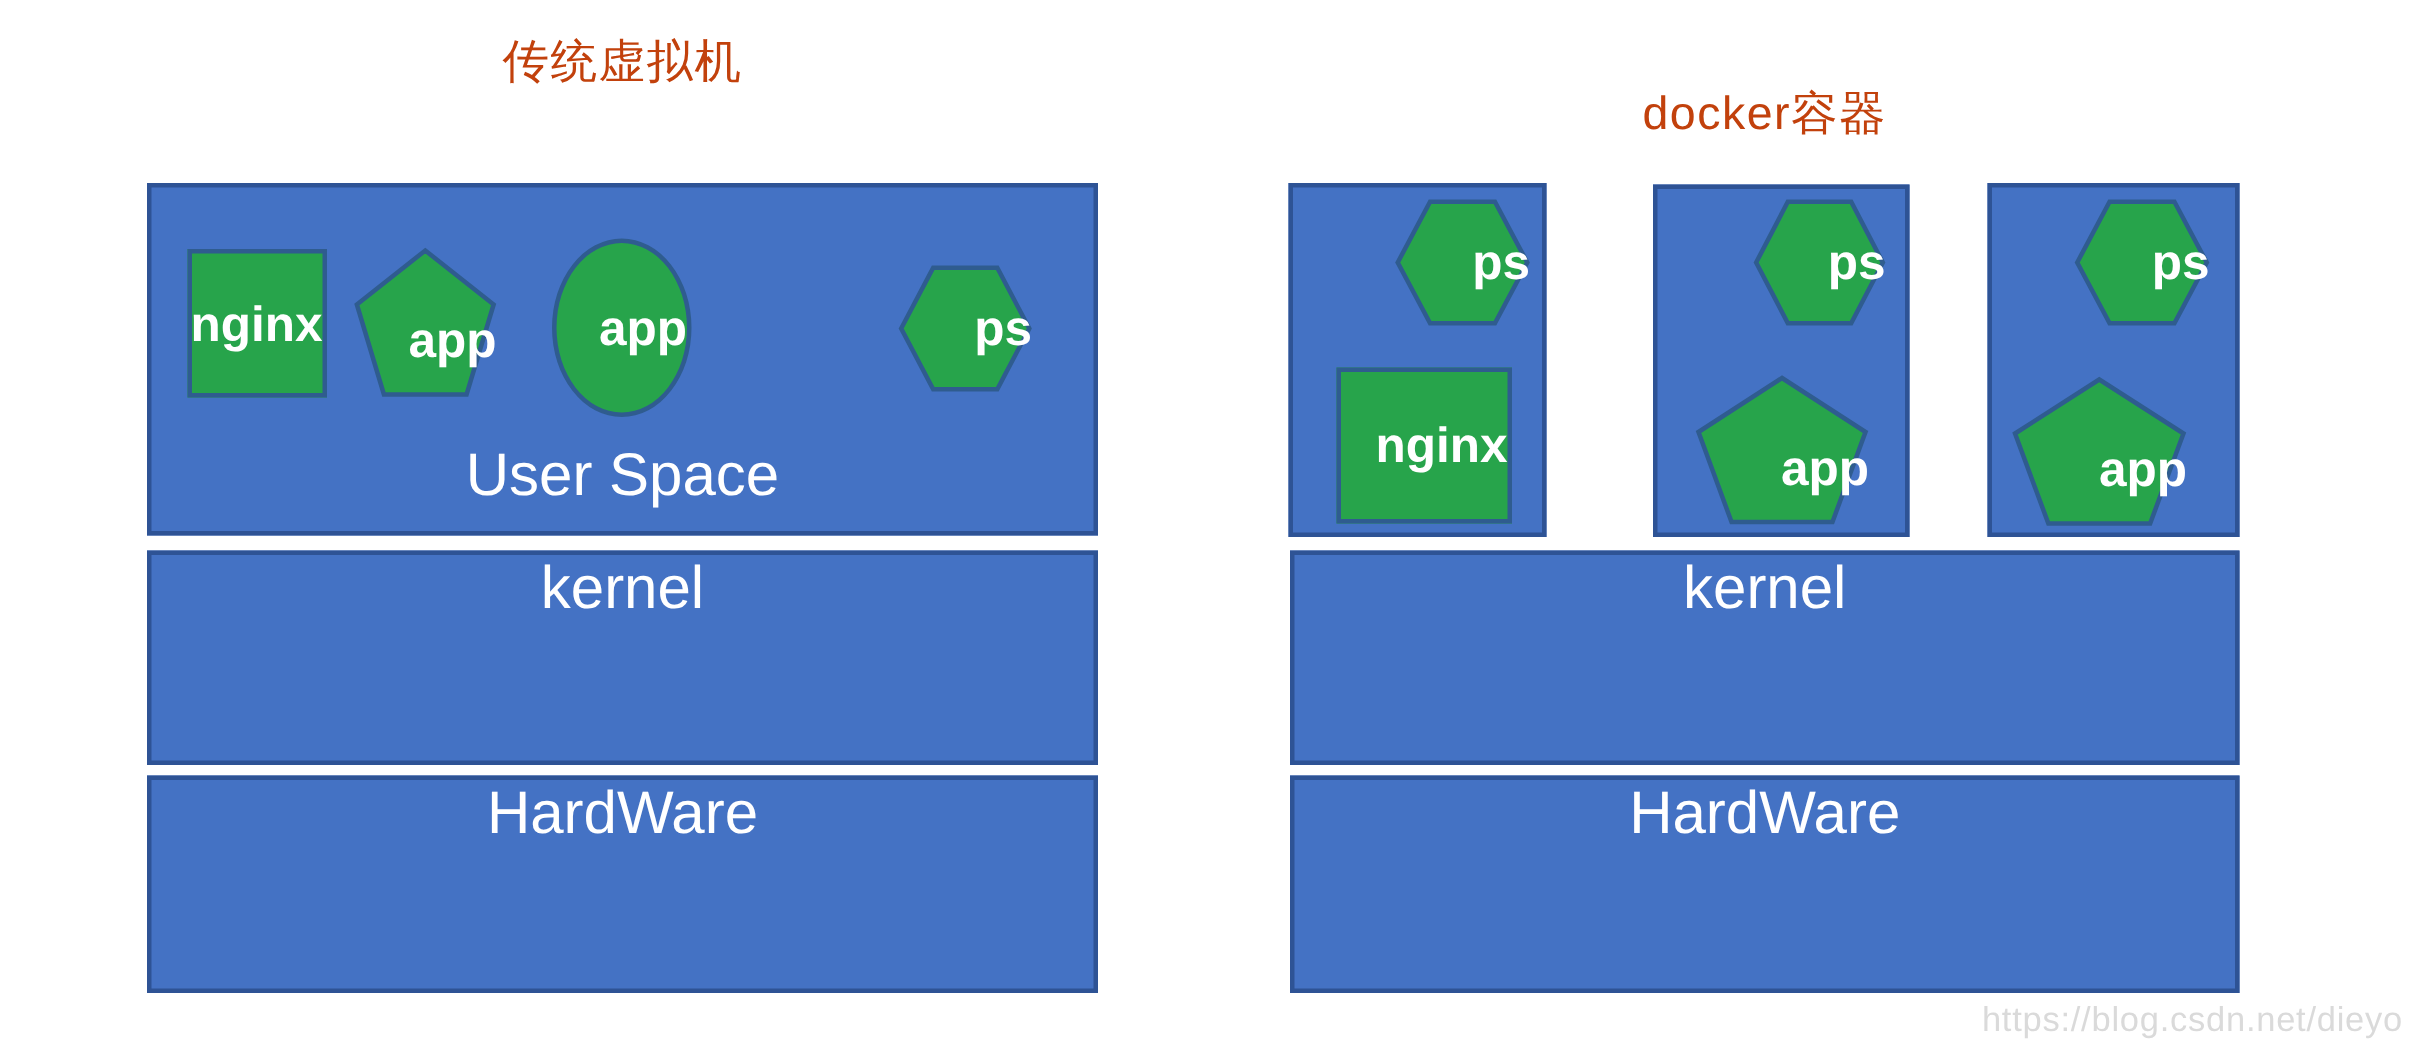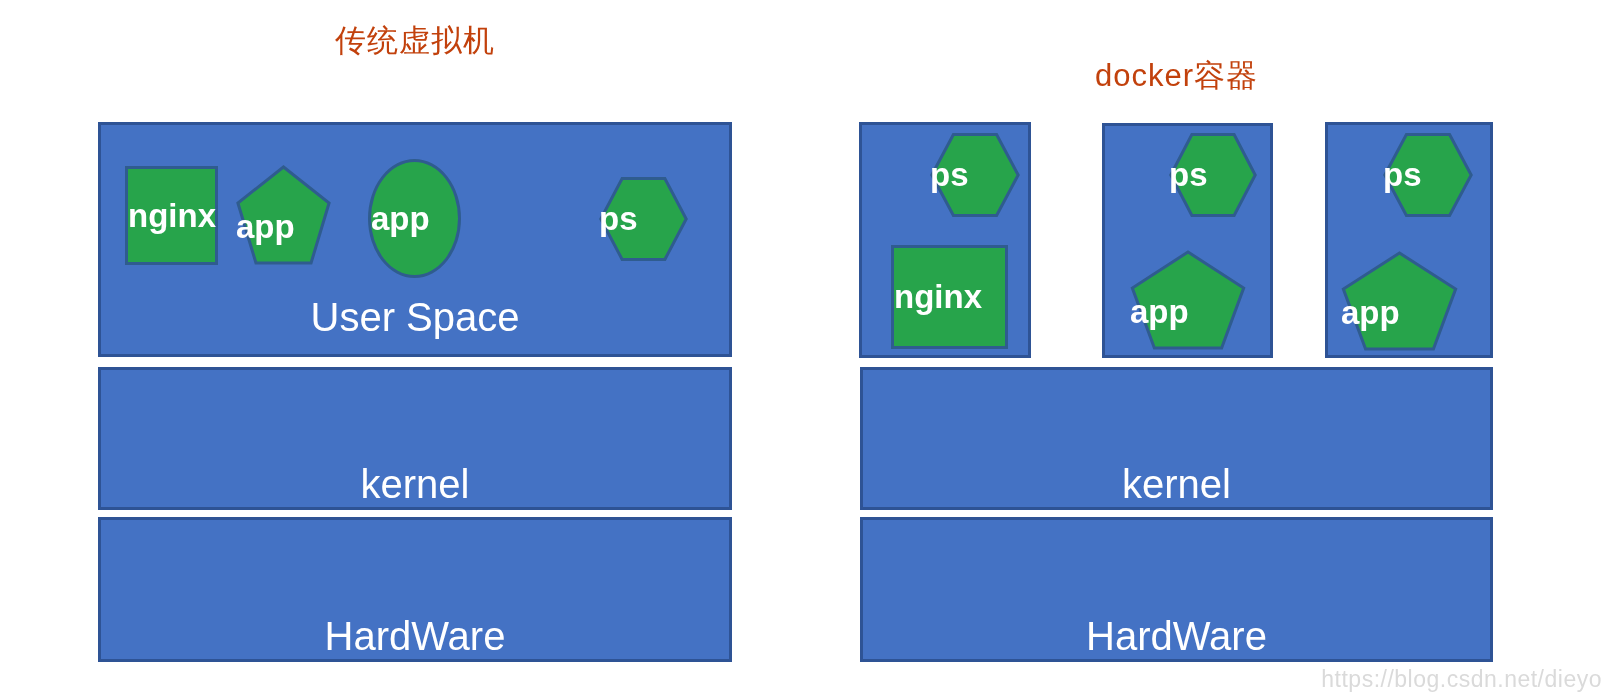--- a/index.html
+++ b/index.html
@@ -14,23 +14,23 @@
   .title-left{left:98px;top:20px;width:634px;}
   .title-right{left:860px;top:20px;width:633px;margin-top:35px;}
   .layer{
     position:absolute;background:var(--blue);border:3px solid var(--border);
     box-sizing:border-box;
   }
   .layer-label{
     position:absolute;left:0;right:0;text-align:center;color:#fff;font-size:40px;margin-top:24px;
   }
   .center-label{
-    display:flex;align-items:flex-end;justify-content:center;color:#fff;font-size:40px;
+    display:flex;align-items:flex-start;justify-content:center;color:#fff;font-size:40px;
   }
-  .shape{position:absolute;display:flex;align-items:center;justify-content:flex-start;}
+  .shape{position:absolute;display:flex;align-items:center;justify-content:flex-end;}
   .shape svg{position:absolute;left:0;top:0;width:100%;height:100%;overflow:visible;}
   .shape .lbl{position:relative;z-index:2;color:#fff;font-weight:600;font-size:33px;}
   .sq{background:var(--green);border:3px solid var(--shape-border);box-sizing:border-box;}
   .ellipse{background:var(--green);border:3px solid var(--shape-border);border-radius:50%;box-sizing:border-box;}
   .poly{fill:var(--green);stroke:var(--shape-border);stroke-width:3;vector-effect:non-scaling-stroke;}
   .pent .lbl{padding-top:24px;}
   .watermark{
     position:absolute;top:666px;right:8px;font-size:23px;color:var(--wm);letter-spacing:.5px;
   }
 </style>

